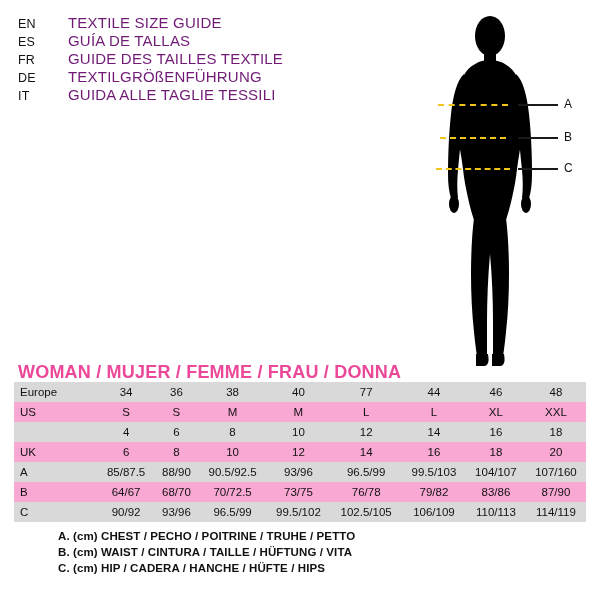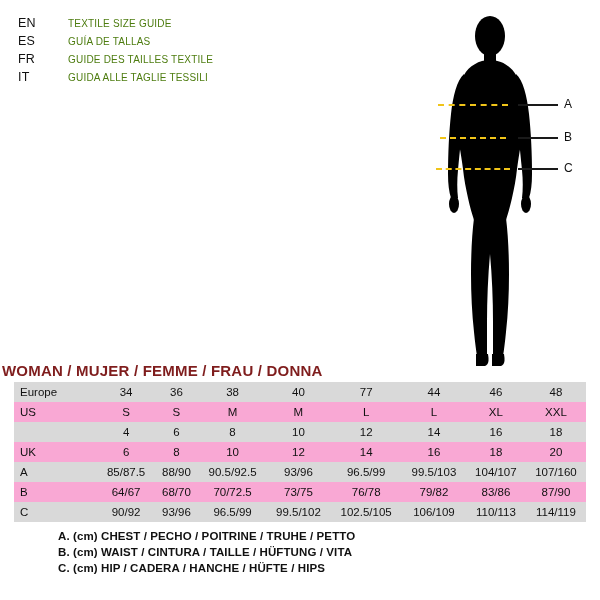--- a/index.html
+++ b/index.html
@@ -30,22 +30,22 @@
     line-height: 18px;
     gap: 16px;
   }
   .title-lang {
     width: 34px;
     font-size: 12.5px;
     color: #111;
     letter-spacing: 0.2px;
   }
   .title-text {
-    font-size: 10px;
-    color: #4d7c0f;
+    font-size: 15px;
+    color: #701a75;
     letter-spacing: 0.2px;
     white-space: nowrap;
   }
 
   
   .figure-area {
     position: absolute;
     top: 6px;
     left: 380px;
     width: 220px;
@@ -70,24 +70,24 @@
     position: absolute;
     font-size: 12px;
     color: #111;
     font-family: "Liberation Sans", sans-serif;
   }
 
   
   .section-heading {
     position: absolute;
     top: 362px;
-    left: 2px;
-    font-size: 15px;
+    left: 18px;
+    font-size: 18px;
     font-weight: bold;
-    color: #7f1d1d;
+    color: #ec4899;
     letter-spacing: 0.2px;
   }
 
   
   .size-table {
     position: absolute;
     top: 382px;
     left: 14px;
     width: 572px;
     border-collapse: collapse;
@@ -147,20 +147,24 @@
     <span class="title-lang">EN</span>
     <span class="title-text">TEXTILE SIZE GUIDE</span>
   </div>
   <div class="title-row">
     <span class="title-lang">ES</span>
     <span class="title-text">GUÍA DE TALLAS</span>
   </div>
   <div class="title-row">
     <span class="title-lang">FR</span>
     <span class="title-text">GUIDE DES TAILLES TEXTILE</span>
+  </div>
+  <div class="title-row">
+    <span class="title-lang">DE</span>
+    <span class="title-text">TEXTILGRÖßENFÜHRUNG</span>
   </div>
   <div class="title-row">
     <span class="title-lang">IT</span>
     <span class="title-text">GUIDA ALLE TAGLIE TESSILI</span>
   </div>
 </div>
 
 <div class="figure-area">
 
   <svg class="silhouette" width="110" height="360" viewBox="0 0 110 360">

